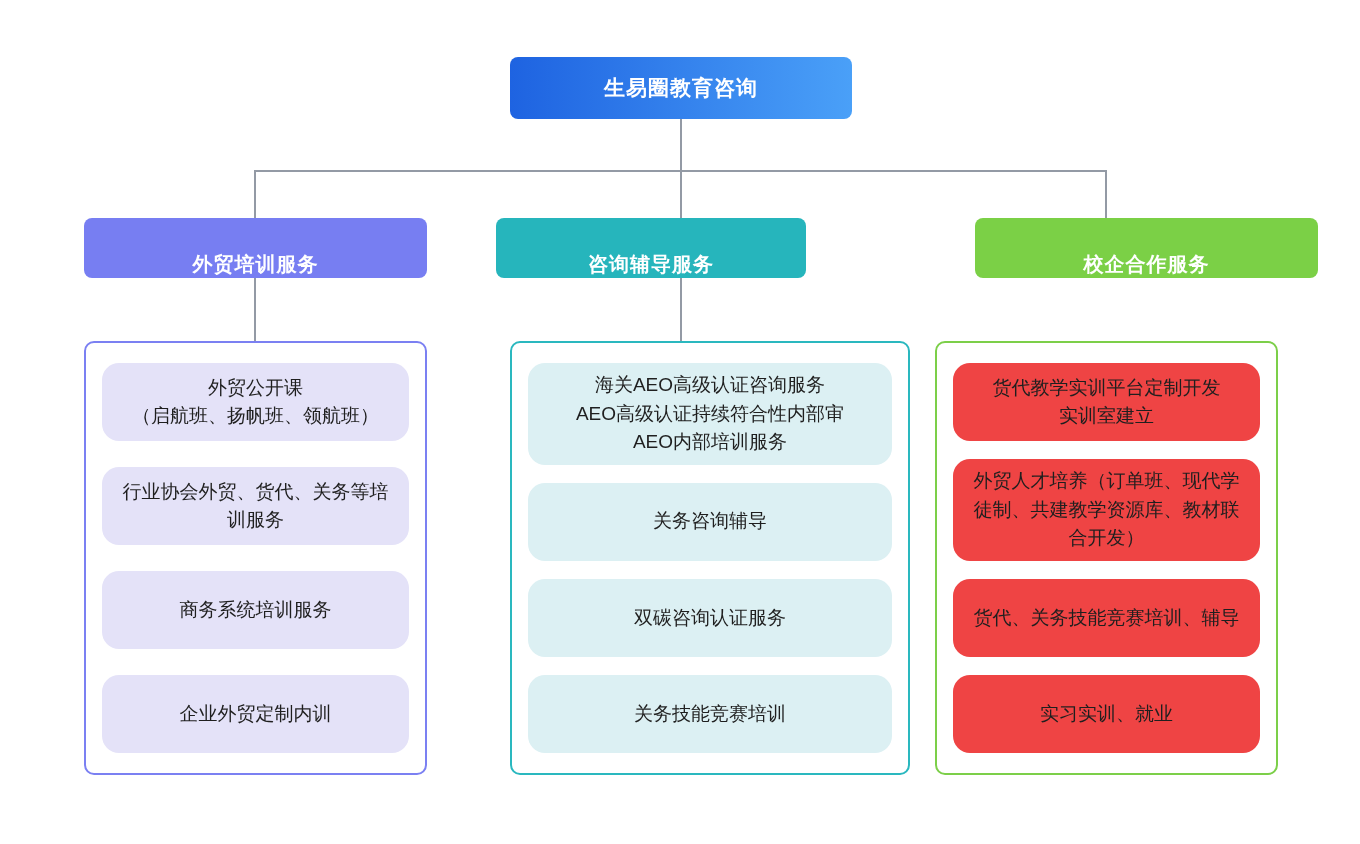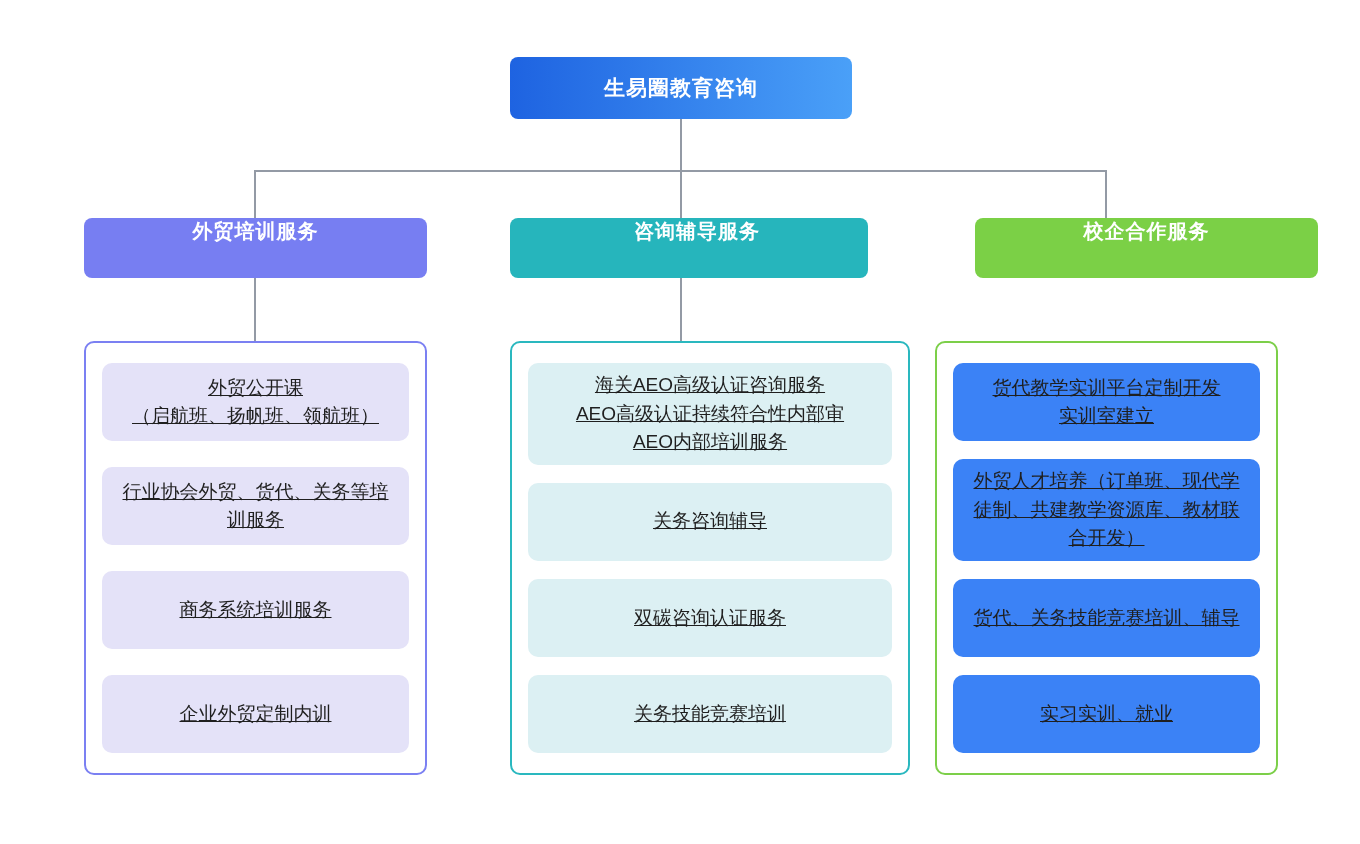--- a/index.html
+++ b/index.html
@@ -42,66 +42,65 @@
     letter-spacing: 1px;
   }
 
   
   .branch-header {
     position: absolute;
     top: 218px;
     height: 60px;
     border-radius: 8px;
     display: flex;
-    align-items: flex-start;
+    align-items: flex-end;
     justify-content: center;
     color: #ffffff;
     font-size: 20px;
     font-weight: bold;
     letter-spacing: 1px;
   }
   .b1 { left: 84px;  width: 343px; background: #777ef2; }
-  .b2 { left: 510px; width: 342px; background: #26b5bc; padding-left: 16px; }
+  .b2 { left: 496px; width: 310px; background: #26b5bc; }
   .b3 { left: 935px; width: 343px; background: #7bd046; margin-left: 40px; }
 
   
   .branch-box {
     position: absolute;
     top: 341px;
     height: 434px;
     border-radius: 10px;
     background: #ffffff;
     box-sizing: border-box;
     display: flex;
     flex-direction: column;
     justify-content: space-between;
     padding: 20px 16px;
   }
   .box1 { left: 84px;  width: 343px; border: 2px solid #7b80f2; }
   .box2 { left: 510px; width: 400px; border: 2px solid #2ab8bf; }
   .box3 { left: 935px; width: 343px; border: 2px solid #7ccf49; }
 
   .item {
-    border-radius: 10px;
+    border-radius: 17px;
     min-height: 78px;
     box-sizing: border-box;
     display: flex;
     align-items: center;
     justify-content: center;
     text-align: center;
     padding: 8px 20px;
     font-size: 19px;
     line-height: 1.5;
     color: #1f1f1f;
     white-space: pre-line;
-    text-decoration: underline;
   }
   .box1 .item { background: #e4e2f8; }
   .box2 .item { background: #dcf0f3; }
-  .box3 .item { background: #3b82f6; }
+  .box3 .item { background: #ef4444; }
 </style>
 </head>
 <body>
 
 <div class="canvas">
 
   <div class="line v" style="left:680px; top:119px; height:52px;"></div>
   <div class="line h" style="left:254px; top:170px; width:853px;"></div>
   <div class="line v" style="left:254px; top:170px; height:48px;"></div>
   <div class="line v" style="left:680px; top:170px; height:48px;"></div>

